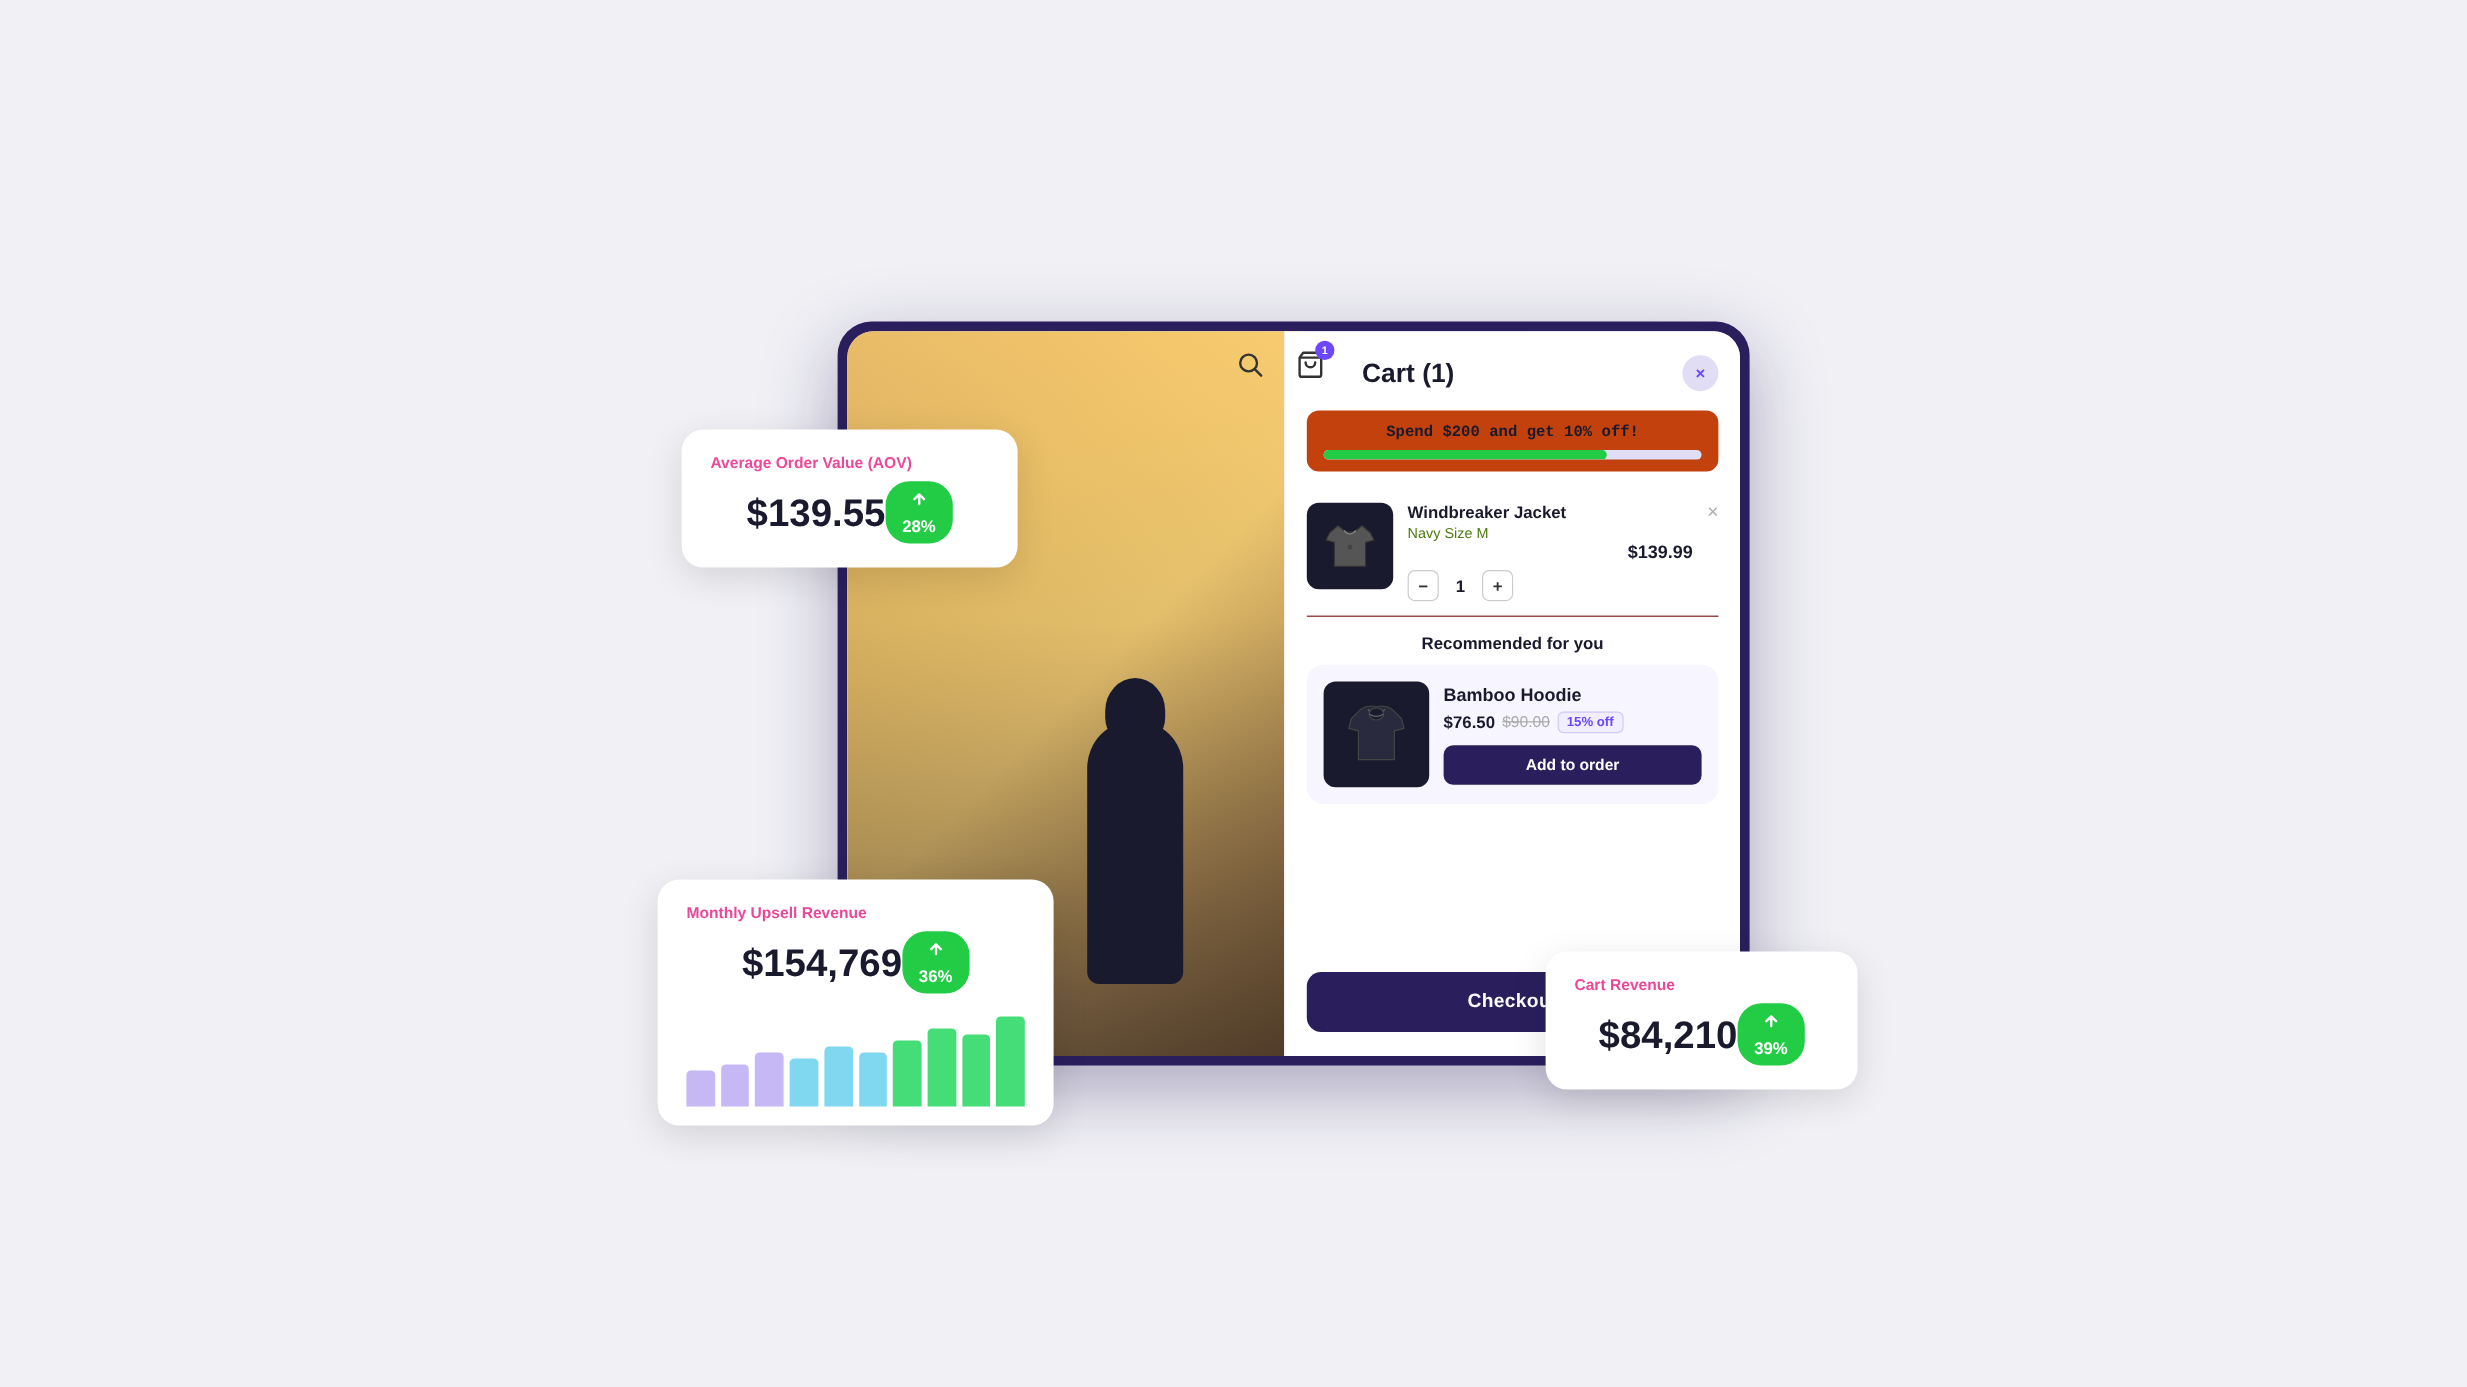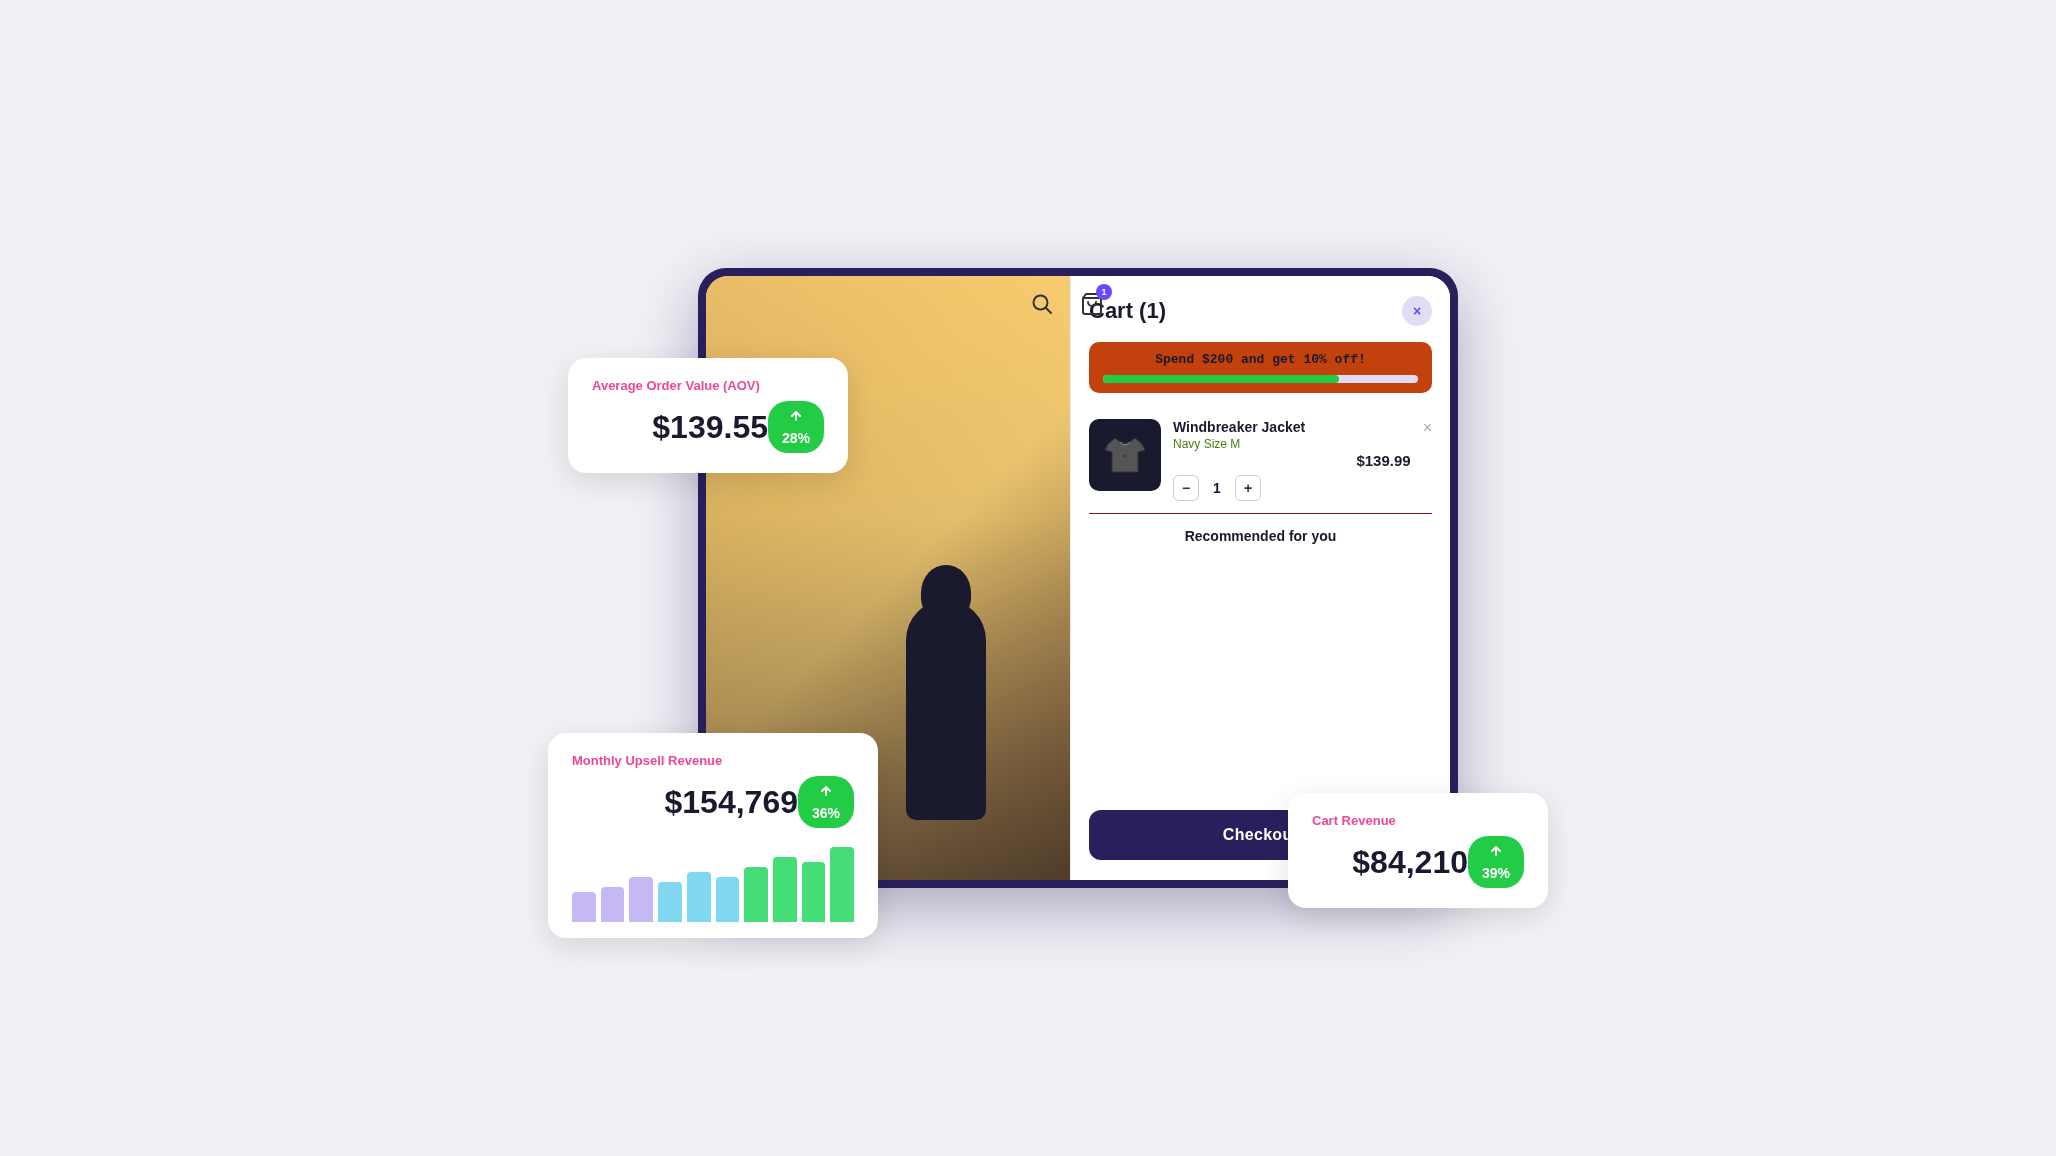--- a/index.html
+++ b/index.html
@@ -147,20 +147,21 @@
       flex-direction: column;
       padding: 20px 18px;
       overflow-y: auto;
     }
 
     .cart-header {
       display: flex;
       align-items: center;
       justify-content: space-between;
       margin-bottom: 16px;
+      margin-left: 46px;
     }
 
     .cart-title {
       font-size: 22px;
       font-weight: 700;
       color: #1a1a2e;
     }
 
     .close-btn {
       width: 30px;
@@ -411,21 +412,21 @@
     .card-label {
       font-size: 13px;
       font-weight: 600;
       color: #ec4899;
       margin-bottom: 8px;
     }
 
     .card-value-row {
       display: flex;
       align-items: center;
-      justify-content: flex-end;
+      justify-content: center;
     }
 
     .card-value {
       font-size: 32px;
       font-weight: 800;
       color: #1a1a2e;
     }
 
     .change-badge {
       display: flex;
@@ -544,20 +545,39 @@
               <span class="qty-value">1</span>
               <button class="qty-btn">+</button>
             </div>
           </div>
           <span class="item-price">$139.99</span>
           <span class="item-remove">×</span>
         </div>
 
         <div class="recommended-label">Recommended for you</div>
 
+        <div class="rec-card">
+          <div class="rec-image">
+            <svg class="hoodie-shape" viewBox="0 0 62 62" fill="none">
+              <path d="M18 10 L10 18 L8 26 L16 28 L16 52 L46 52 L46 28 L54 26 L52 18 L44 10 Q38 6 31 8 Q24 6 18 10 Z" fill="#2a2a3e" stroke="#444" stroke-width="1"></path>
+              <path d="M24 10 Q31 20 38 10" fill="none" stroke="#555" stroke-width="1.5"></path>
+              <ellipse cx="31" cy="14" rx="6" ry="5" fill="#1a1a2e" stroke="#444" stroke-width="1"></ellipse>
+              <path d="M25 14 Q31 18 37 14" fill="none" stroke="#666" stroke-width="1"></path>
+            </svg>
+          </div>
+          <div class="rec-details">
+            <div class="rec-name">Bamboo Hoodie</div>
+            <div class="rec-pricing">
+              <span class="rec-price">$76.50</span>
+              <span class="rec-original">$90.00</span>
+              <span class="discount-badge">15% off</span>
+            </div>
+            <button class="add-to-order-btn">Add to order</button>
+          </div>
+        </div>
 
         <button class="checkout-btn">Checkout</button>
       </div>
 
     </div>
   </div>
 
   <div class="float-card aov-card">
     <div class="card-label">Average Order Value (AOV)</div>
     <div class="card-value-row">

